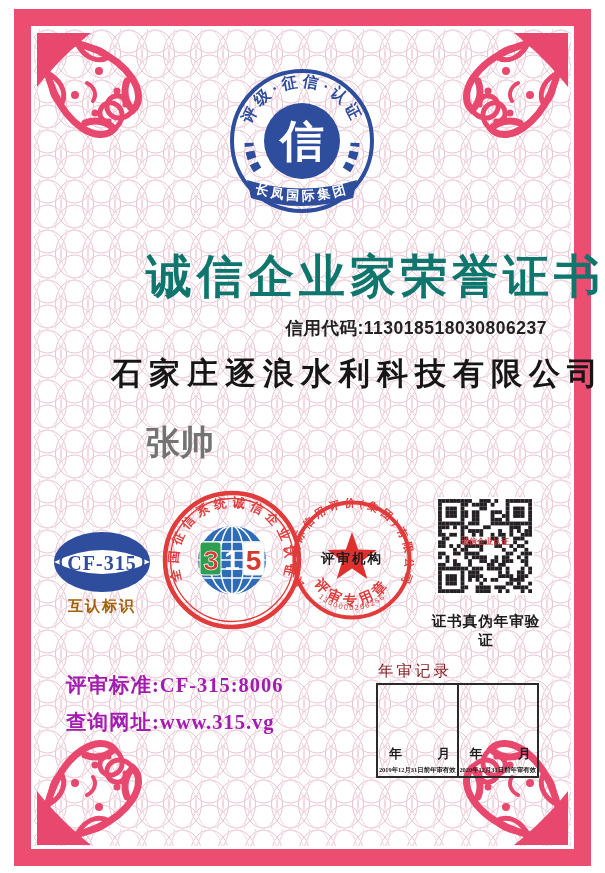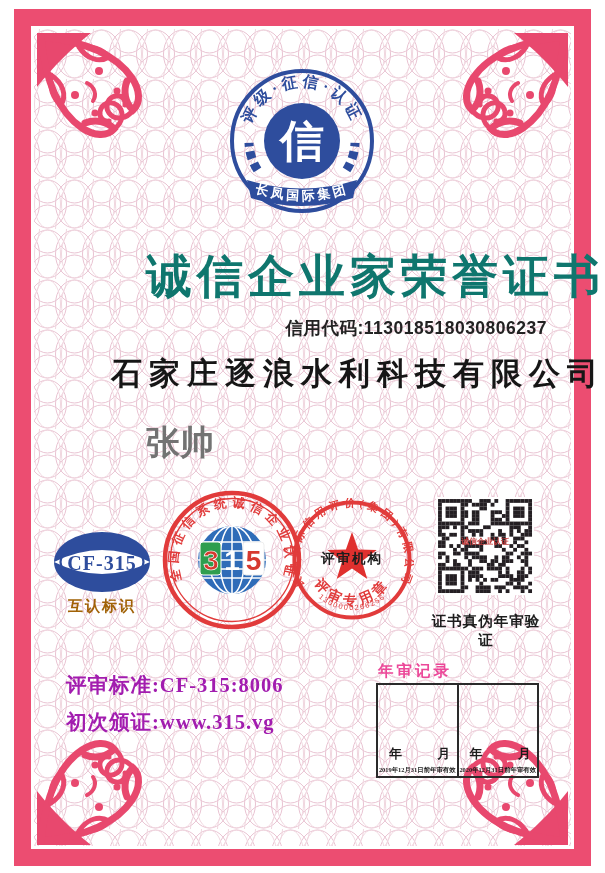--- a/index.html
+++ b/index.html
@@ -27,22 +27,22 @@
   .cfcaption{left:52px;top:597px;width:100px;text-align:center;font-size:15px;letter-spacing:2px;
              font-family:"Liberation Serif",serif;font-weight:bold;color:#a16207;}
   .seal315{left:161px;top:489px;width:142px;height:142px;}
   .starseal{left:290px;top:498px;width:124px;height:124px;}
   .qr{left:436px;top:497px;width:98px;height:98px;}
   .qrcaption{left:427px;top:612px;width:118px;text-align:center;font-size:14.5px;letter-spacing:1px;
              font-family:"Liberation Serif",serif;font-weight:bold;color:#1d1d1d;}
   .details{left:66px;top:667px;font-family:"Liberation Serif","DejaVu Serif",serif;
            font-weight:bold;font-size:20.5px;color:#a21caf;letter-spacing:1px;}
   .details div{height:37px;line-height:37px;}
-  .review-title{left:378px;top:661px;font-family:"Liberation Serif",serif;font-weight:bold;
-                font-size:15.5px;color:#ec4899;letter-spacing:3px;}
+  .review-title{left:378px;top:661px;font-family:"Liberation Serif",serif;font-weight:normal;
+                font-size:15.5px;color:#7f1d1d;letter-spacing:3px;}
   .review-table{left:376px;top:683px;width:163px;height:95px;border:2px solid #2a2a2a;
                 display:flex;box-sizing:border-box;}
   .review-cell{flex:1;position:relative;}
   .review-cell.first{border-right:2px solid #2a2a2a;}
   .ym{position:absolute;bottom:13px;left:14%;right:8%;display:flex;justify-content:space-between;
       font-family:"Liberation Serif",serif;font-weight:bold;font-size:13px;color:#1c1c1c;}
   .note{position:absolute;bottom:1px;left:0;right:0;text-align:center;font-size:6.4px;
         font-family:"Liberation Serif",serif;font-weight:bold;color:#1c1c1c;white-space:nowrap;}
   svg text{font-family:"Liberation Serif","DejaVu Serif",serif;}
   svg text.sans{font-family:"Liberation Sans","DejaVu Sans",sans-serif;}
@@ -523,21 +523,21 @@
         <rect x="68.24" y="90.32" width="3.74" height="3.74" fill="#241f23"></rect>
         <rect x="82.96" y="90.32" width="3.74" height="3.74" fill="#241f23"></rect>
         <rect x="90.32" y="90.32" width="3.74" height="3.74" fill="#241f23"></rect>
       </g>
     <text x="48" y="46" font-size="7.8" font-weight="bold" fill="#c23a3a" text-anchor="middle">诚信企业认证</text>
   </svg>
   <div class="abs qrcaption">证书真伪年审验证</div>
 
   <div class="abs details">
     <div>评审标准:CF-315:8006</div>
-    <div>初次颁证:www.315.vg</div>
+    <div>查询网址:www.315.vg</div>
   </div>
 
   <div class="abs review-title">年审记录</div>
   <div class="abs review-table">
     <div class="review-cell first">
       <div class="ym">
         <span>年</span>
         <span>月</span>
       </div>
       <div class="note">2019年12月31日前年审有效</div>

